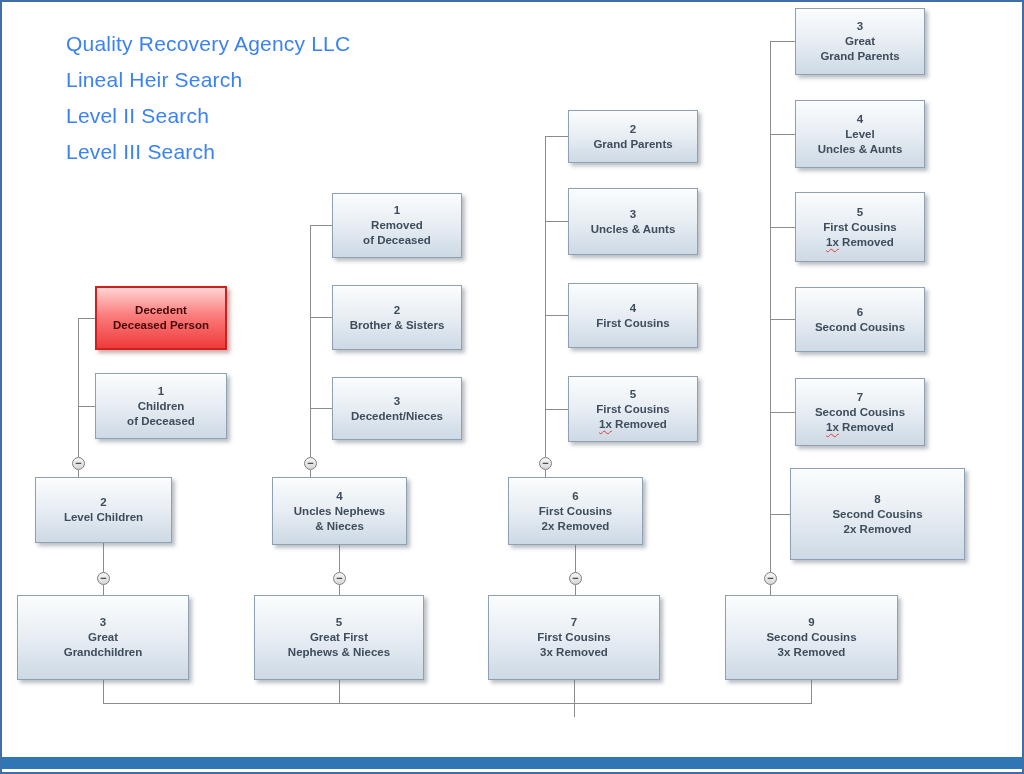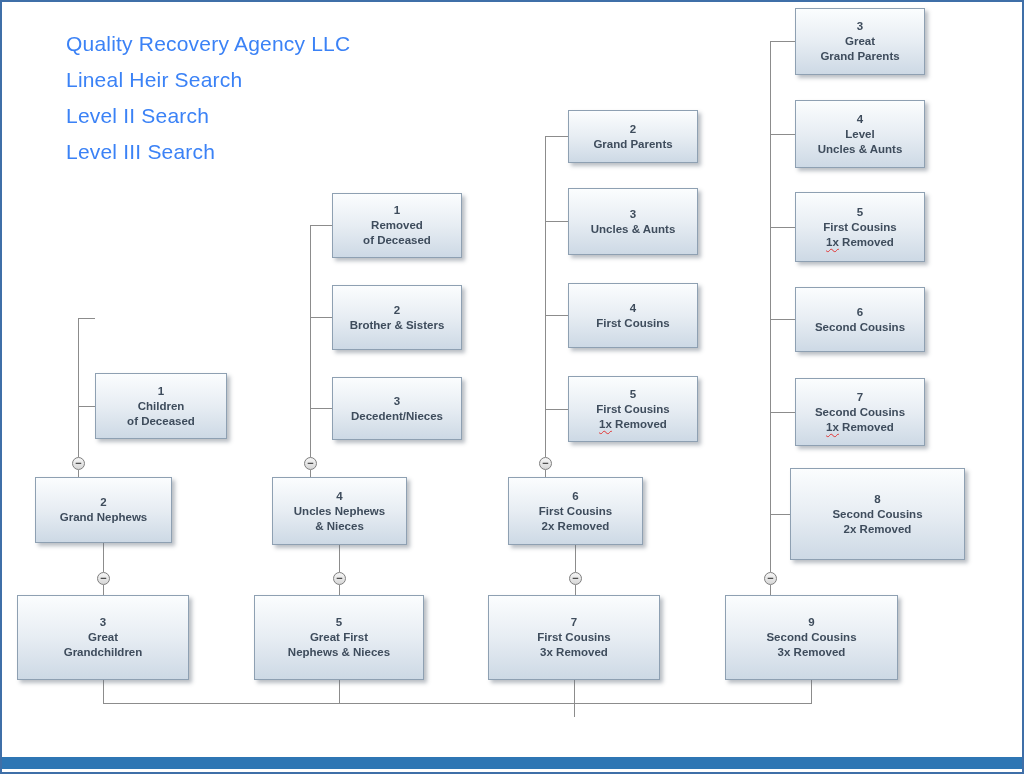--- a/index.html
+++ b/index.html
@@ -93,28 +93,32 @@
     <div class="cline" style="left: 770px; top: 412px; width: 25px; height: 1px;"></div>
     <div class="cline" style="left: 770px; top: 514px; width: 25px; height: 1px;"></div>
     <div class="cline" style="left: 770px; top: 41px; width: 1px; height: 531px;"></div>
     <div class="cline" style="left: 770px; top: 585px; width: 1px; height: 10px;"></div>
     <div class="cline" style="left: 103px; top: 680px; width: 1px; height: 24px;"></div>
     <div class="cline" style="left: 339px; top: 680px; width: 1px; height: 24px;"></div>
     <div class="cline" style="left: 574px; top: 680px; width: 1px; height: 24px;"></div>
     <div class="cline" style="left: 811px; top: 680px; width: 1px; height: 24px;"></div>
     <div class="cline" style="left: 103px; top: 703px; width: 709px; height: 1px;"></div>
     <div class="cline" style="left: 574px; top: 704px; width: 1px; height: 13px;"></div>
+    <div class="node red" style="left: 95px; top: 286px; width: 132px; height: 64px;">
+      <div>Decedent</div>
+      <div>Deceased Person</div>
+    </div>
     <div class="node" style="left: 95px; top: 373px; width: 132px; height: 66px;">
       <div>1</div>
       <div>Children</div>
       <div>of Deceased</div>
     </div>
     <div class="node" style="left: 35px; top: 477px; width: 137px; height: 66px;">
       <div>2</div>
-      <div>Grand Nephews</div>
+      <div>Level Children</div>
     </div>
     <div class="node" style="left: 17px; top: 595px; width: 172px; height: 85px;">
       <div>3</div>
       <div>Great</div>
       <div>Grandchildren</div>
     </div>
     <div class="node" style="left: 332px; top: 193px; width: 130px; height: 65px;">
       <div>1</div>
       <div>Removed</div>
       <div>of Deceased</div>

